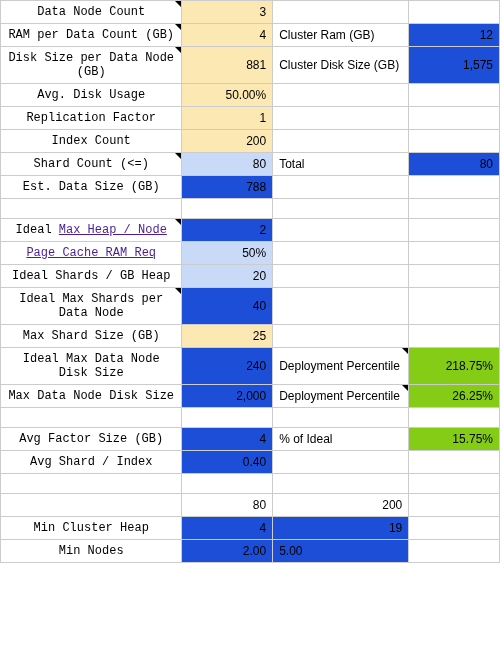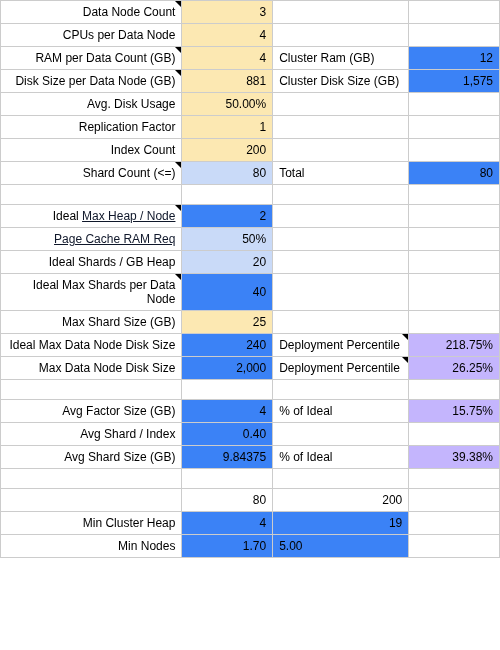--- a/index.html
+++ b/index.html
@@ -14,52 +14,46 @@
     width: 500px;
     border-collapse: collapse;
   }
   .sheet td {
     border: 1px solid #ccc;
     padding: 4px 6px;
     height: 20px;
     vertical-align: middle;
     position: relative;
   }
-  .col-a { width: 160px; text-align: right; }
+  .col-a { width: 160px; text-align: center; font-family: Liberation Mono, monospace; }
   .col-b { width: 80px; text-align: right; }
   .col-c { width: 120px; text-align: left; margin-top: 16px; }
   .col-d { width: 80px; text-align: right; }
   .yellow { background: #fce8b2; }
   .blue { background: #c9daf8; }
-  .pink { background: #c4b5fd; }
-  .gray { background: #3b82f6; }
-  .link { color: #0f172a; text-decoration: underline; cursor: pointer; }
+  .pink { background: #84cc16; }
+  .gray { background: #1d4ed8; }
+  .link { color: #4c1d95; text-decoration: underline; cursor: pointer; }
   .tri::after {
     content: "";
     position: absolute;
     top: 0; right: 0;
     width: 0; height: 0;
     border-top: 6px solid #000;
     border-left: 6px solid transparent;
   }
 </style>
 </head>
 <body>
 
 <table class="sheet">
   <tbody>
       <tr>
     <td class="col-a tri">Data Node Count</td>
     <td class="col-b yellow">3</td>
-    <td class="col-c"></td>
-    <td class="col-d"></td>
-  </tr>
-  <tr>
-    <td class="col-a">CPUs per Data Node</td>
-    <td class="col-b yellow">4</td>
     <td class="col-c"></td>
     <td class="col-d"></td>
   </tr>
   <tr>
     <td class="col-a tri">RAM per Data Count (GB)</td>
     <td class="col-b yellow">4</td>
     <td class="col-c">Cluster Ram (GB)</td>
     <td class="col-d gray">12</td>
   </tr>
   <tr>
@@ -84,20 +78,26 @@
     <td class="col-a">Index Count</td>
     <td class="col-b yellow">200</td>
     <td class="col-c"></td>
     <td class="col-d"></td>
   </tr>
   <tr>
     <td class="col-a tri">Shard Count (&lt;=)</td>
     <td class="col-b blue">80</td>
     <td class="col-c">Total</td>
     <td class="col-d gray">80</td>
+  </tr>
+  <tr>
+    <td class="col-a">Est. Data Size (GB)</td>
+    <td class="col-b gray">788</td>
+    <td class="col-c"></td>
+    <td class="col-d"></td>
   </tr>
   <tr>
         <td class="col-a"></td>
         <td class="col-b"></td>
         <td class="col-c"></td>
         <td class="col-d"></td>
       </tr>
   <tr>
     <td class="col-a tri"><span>Ideal </span><span class="link">Max Heap / Node</span></td>
     <td class="col-b gray">2</td>
@@ -152,43 +152,37 @@
     <td class="col-c">% of Ideal</td>
     <td class="col-d pink">15.75%</td>
   </tr>
   <tr>
     <td class="col-a">Avg Shard / Index</td>
     <td class="col-b gray">0.40</td>
     <td class="col-c"></td>
     <td class="col-d"></td>
   </tr>
   <tr>
-    <td class="col-a">Avg Shard Size (GB)</td>
-    <td class="col-b gray">9.84375</td>
-    <td class="col-c">% of Ideal</td>
-    <td class="col-d pink">39.38%</td>
-  </tr>
-  <tr>
         <td class="col-a"></td>
         <td class="col-b"></td>
         <td class="col-c"></td>
         <td class="col-d"></td>
       </tr>
   <tr>
     <td class="col-a"></td>
     <td class="col-b" style="text-align:right">80</td>
     <td class="col-c" style="text-align:right">200</td>
     <td class="col-d"></td>
   </tr>
   <tr>
     <td class="col-a">Min Cluster Heap</td>
     <td class="col-b gray">4</td>
     <td class="col-c gray" style="text-align:right">19</td>
     <td class="col-d"></td>
   </tr>
   <tr>
     <td class="col-a">Min Nodes</td>
-    <td class="col-b gray">1.70</td>
+    <td class="col-b gray">2.00</td>
     <td class="col-c gray" style="">5.00</td>
     <td class="col-d"></td>
   </tr>
 </tbody>
   </table>
 
 </body></html>

